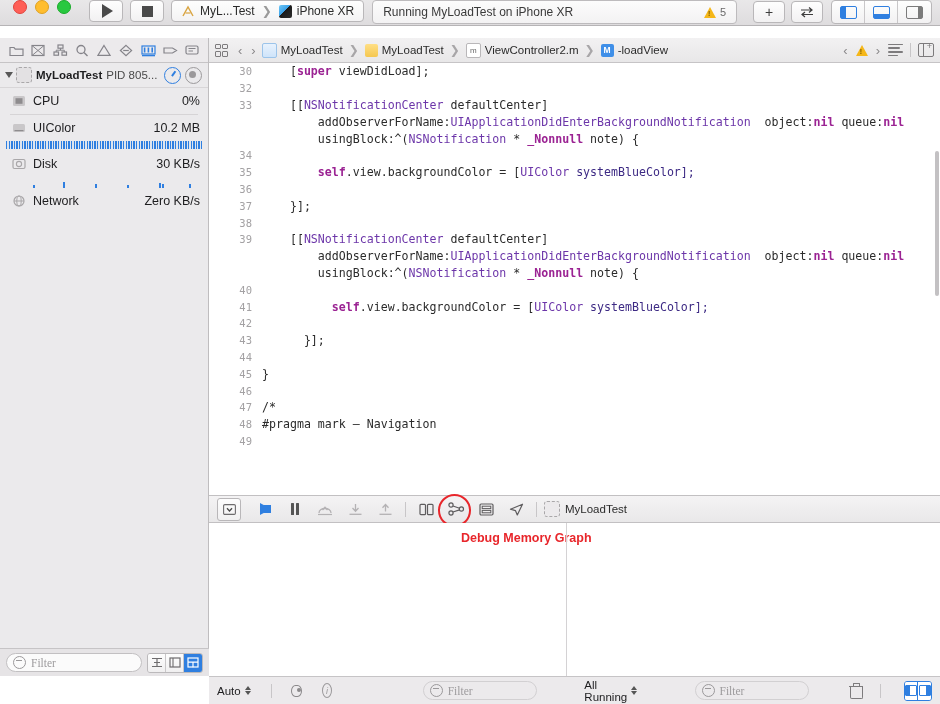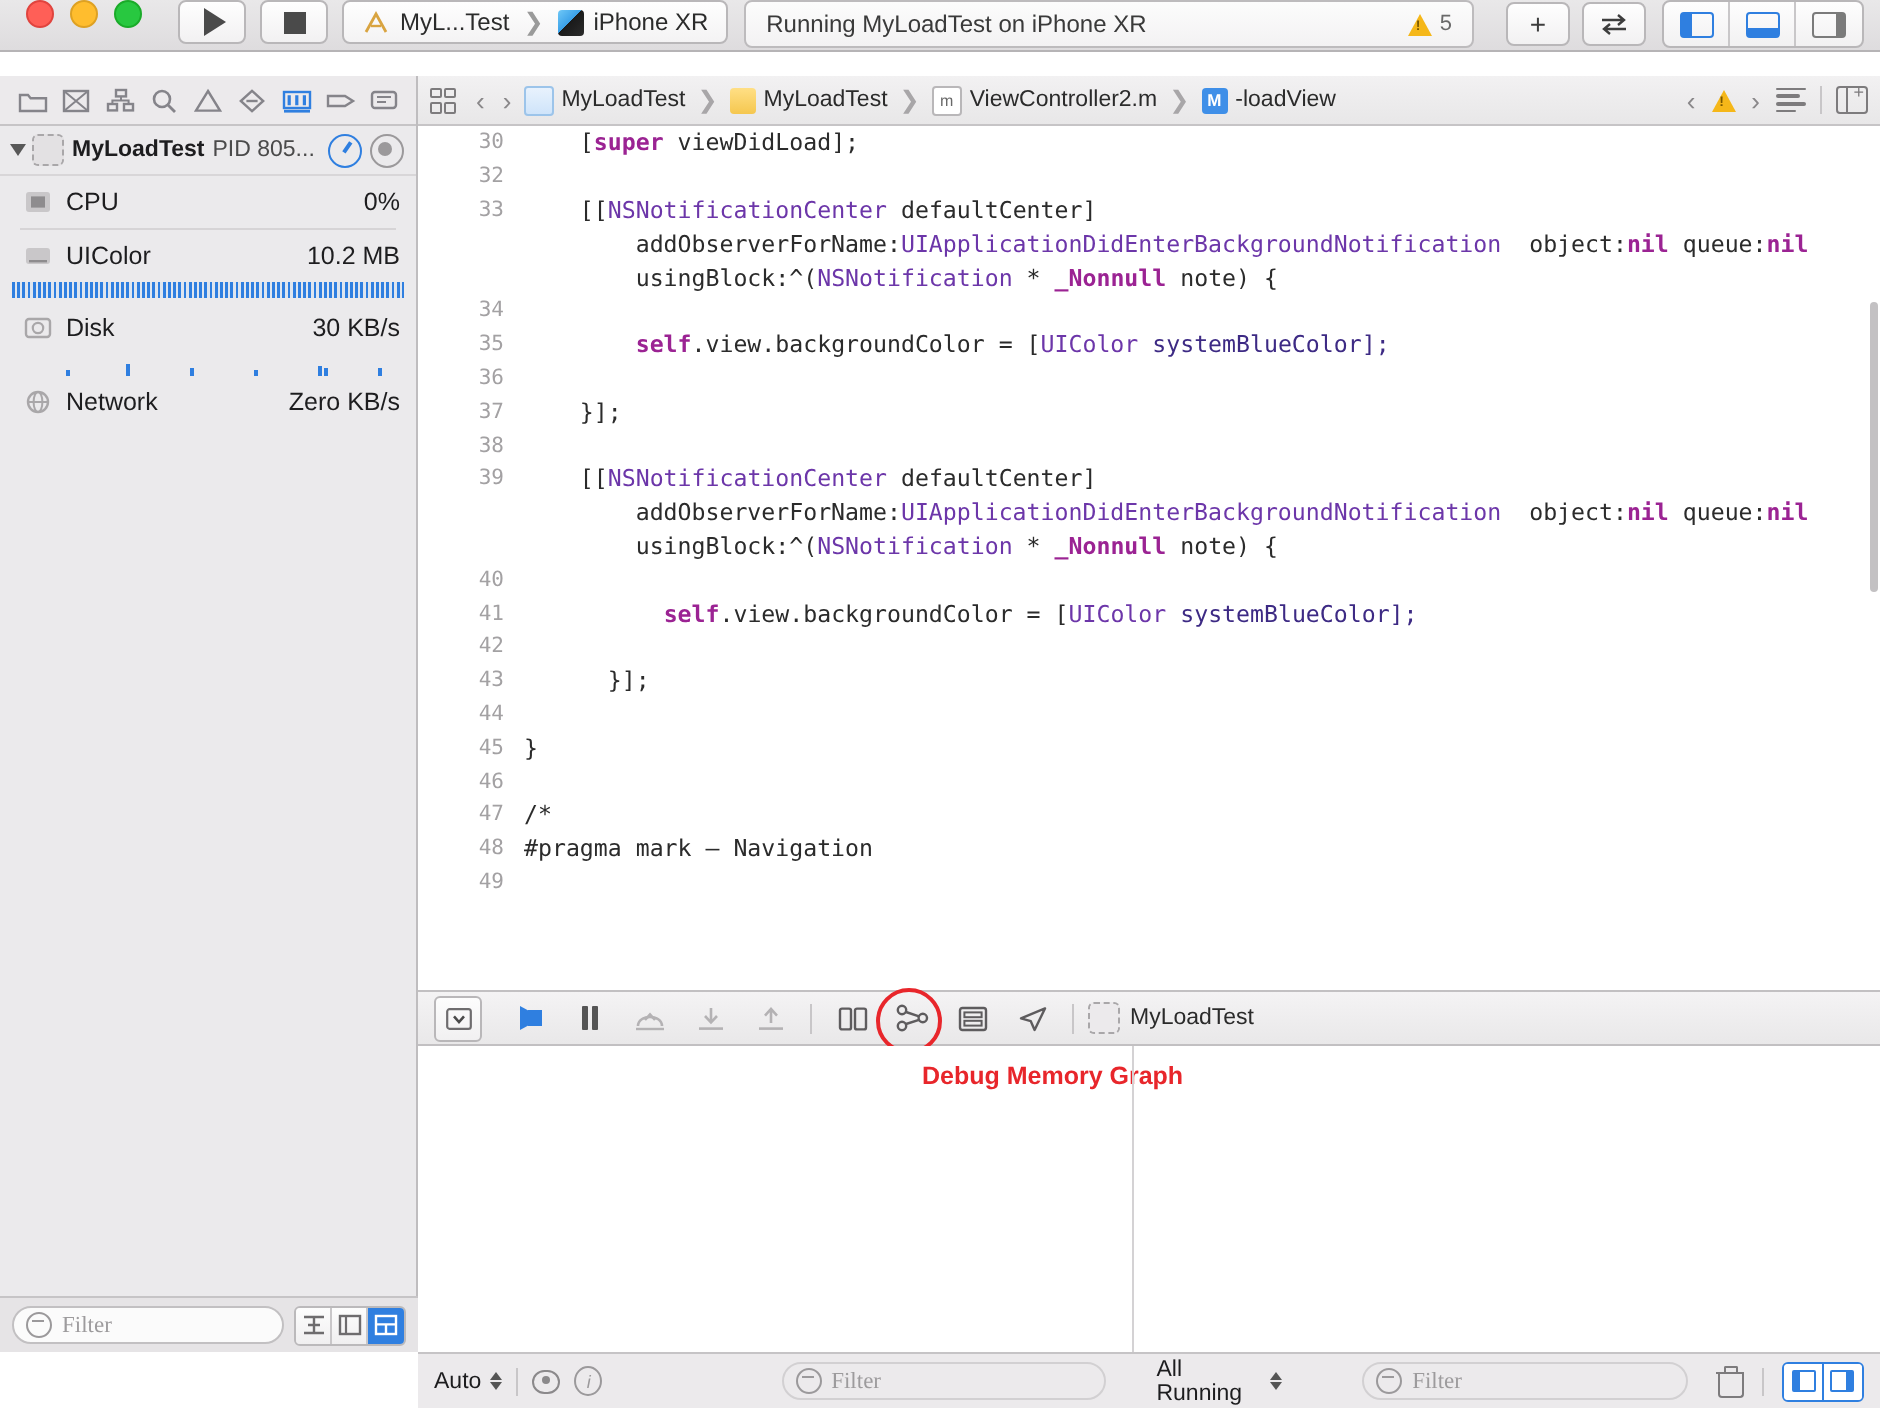--- a/index.html
+++ b/index.html
@@ -202,21 +202,21 @@
     font-family:"Liberation Sans",sans-serif;
   }
 
   
   .console{position:relative;height:153px;background:#fff;}
   .console-div{position:absolute;left:357px;top:0;bottom:0;width:1px;background:#d4d2d4;}
 
   .bottombar{
     position:absolute;left:209px;bottom:0;width:731px;height:28px;
     background:#eceaec;border-top:1px solid #c6c4c6;
-    display:flex;align-items:center;padding:0 8px;box-sizing:border-box;gap:7px;
+    display:flex;align-items:center;padding:0 8px;box-sizing:border-box;gap:20px;
   }
   .popup{display:flex;align-items:center;gap:4px;font-size:11.5px;color:#1d1d1f;}
   .updown{display:flex;flex-direction:column;gap:1px;}
   .updown i{width:0;height:0;border-left:3.5px solid transparent;border-right:3.5px solid transparent;}
   .updown i:first-child{border-bottom:4px solid #55535 5;border-bottom:4px solid #555;}
   .updown i:last-child{border-top:4px solid #555;}
   .eye{width:14px;height:10px;border:1.2px solid #8b898b;border-radius:50%/60%;position:relative;}
   .eye:after{content:"";position:absolute;left:4.5px;top:2.2px;width:4px;height:4px;border-radius:50%;background:#8b898b;}
   .info-c{width:13px;height:13px;border-radius:50%;border:1.2px solid #9b999b;color:#9b999b;font-size:9px;display:flex;align-items:center;justify-content:center;font-style:italic;}
   .cfilter{

